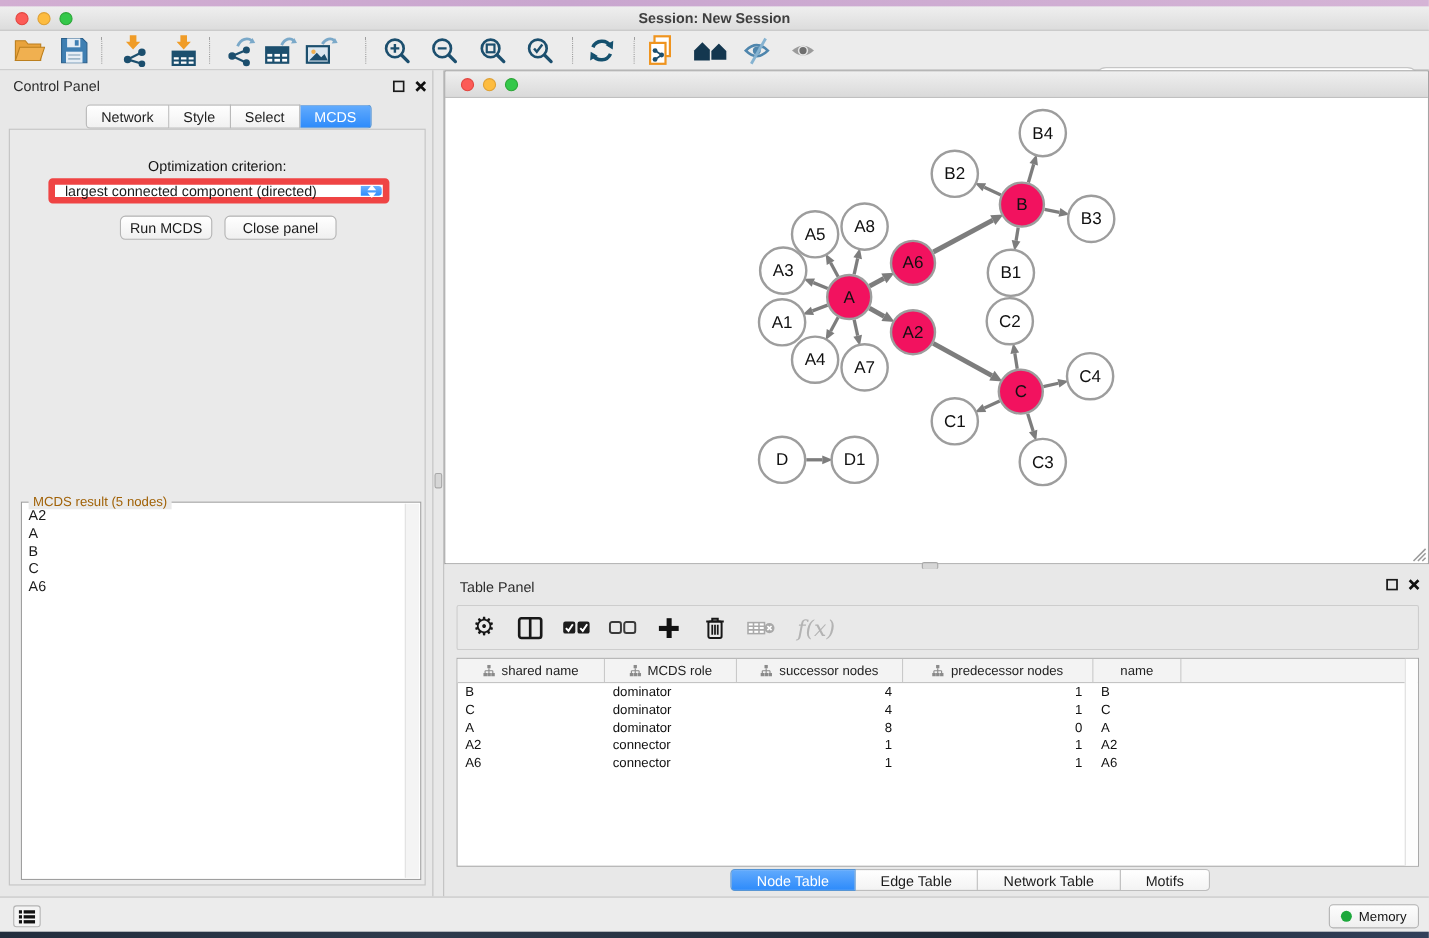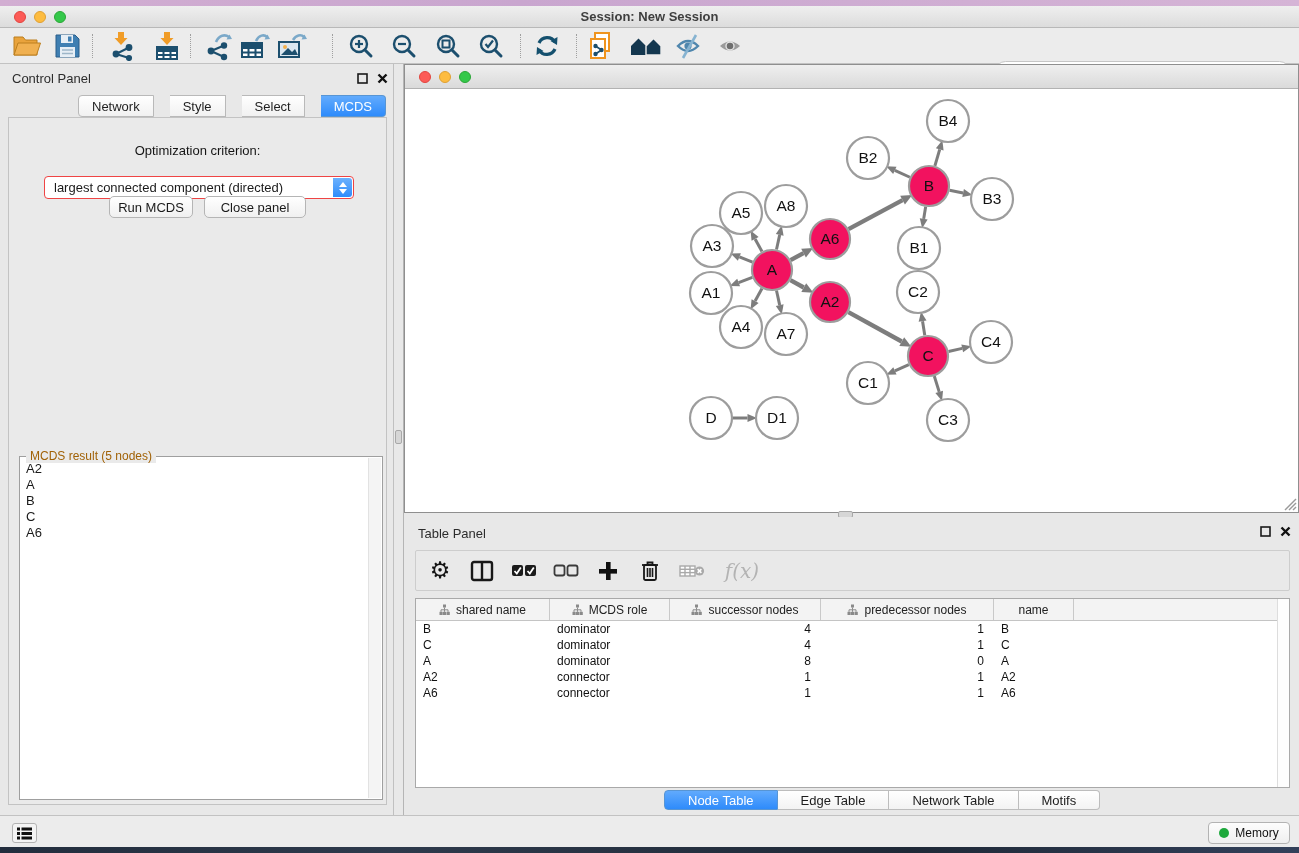--- a/index.html
+++ b/index.html
@@ -23,28 +23,28 @@
   .tb-btn { position:absolute; top:3px; width:34px; height:30px; display:flex; align-items:center; justify-content:center; cursor:default; }
   .tb-sep { position:absolute; top:6px; width:0; height:24px; border-left:1px dotted #9f9f9f; }
   .searchbox { position:absolute; left:995px; top:33px; width:295px; height:21px; background:#fff; border:1px solid #c6c6c6; border-radius:11px; display:flex; align-items:center; padding-left:7px; }
   .searchbox input { border:none; outline:none; font-size:12px; width:250px; background:transparent; margin-left:4px; }
 
   
   .control-panel { position:absolute; left:0; top:64px; width:393px; height:751px; background:#e8e8e8; }
   .panel-titlebar { position:absolute; left:0; top:6px; width:100%; height:18px; }
   .panel-title { position:absolute; left:12px; top:1px; font-size:13px; color:#2c2c2c; }
   .mini-btn { position:absolute; top:2px; width:13px; height:13px; display:flex; align-items:center; justify-content:center; }
-  .seg-tabs { position:absolute; left:78px; top:31px; height:22px; display:flex;gap:16px; }
+  .seg-tabs { position:absolute; left:78px; top:31px; height:22px; display:flex; }
   .seg { height:22px; border:1px solid #b9b9b9; border-left:none; background:linear-gradient(#ffffff,#f1f1f1); font-size:13px; color:#1f1f1f; display:flex; align-items:center; justify-content:center; padding:0 13px; }
   .seg:first-child { border-left:1px solid #b9b9b9; border-radius:4px 0 0 4px; }
   .seg:last-child { border-radius:0 4px 4px 0; }
   .seg.active { background:linear-gradient(#62abfd,#2e8bfb); color:#fff; border-color:#5795d4; }
   .cp-content { position:absolute; left:8px; top:53px; width:379px; height:688px; background:#eaeaea; border:1px solid #c3c3c3; }
   .opt-label { position:absolute; left:0; width:100%; top:25px; text-align:center; font-size:13px; color:#151515; }
-  .combo { position:absolute; left:35px; top:44px; width:310px; height:23px; background:#fff; border:1px solid #ef4444; border-radius:4px; font-size:13px; display:flex; align-items:center; padding-left:9px;margin-top:14px; }
+  .combo { position:absolute; left:35px; top:44px; width:310px; height:23px; background:#fff; border:6px solid #ef4444; border-radius:4px; font-size:13px; display:flex; align-items:center; padding-left:9px; }
   .combo .stepper { position:absolute; right:1px; top:1px; bottom:1px; width:19px; background:linear-gradient(#6cb1fd,#2f8cfb); border-radius:0 3px 3px 0; display:flex; flex-direction:column; align-items:center; justify-content:center; gap:2px; }
   .chev-up { width:0; height:0; border-left:4px solid transparent; border-right:4px solid transparent; border-bottom:5px solid #fff; }
   .chev-dn { width:0; height:0; border-left:4px solid transparent; border-right:4px solid transparent; border-top:5px solid #fff; }
   .cp-btn { position:absolute; top:78px; height:22px; background:linear-gradient(#ffffff,#f0f0f0); border:1px solid #b5b5b5; border-radius:5px; font-size:13px; display:flex; align-items:center; justify-content:center; }
   .result-box { position:absolute; left:10px; top:338px; width:364px; height:344px; border:1px solid #9f9f9f; background:#fff; }
   .result-legend { position:absolute; left:6px; top:-8px; background:#eaeaea; padding:0 4px; font-size:12px; color:#a16207; }
   .result-list { position:absolute; left:1px; top:4px; bottom:1px; right:14px; overflow:hidden; }
   .result-item { font-size:13px; line-height:16px; padding-left:5px; }
   .result-scroll { position:absolute; right:1px; top:1px; bottom:1px; width:13px; background:#f4f4f4; border-left:1px solid #e2e2e2; }
 

